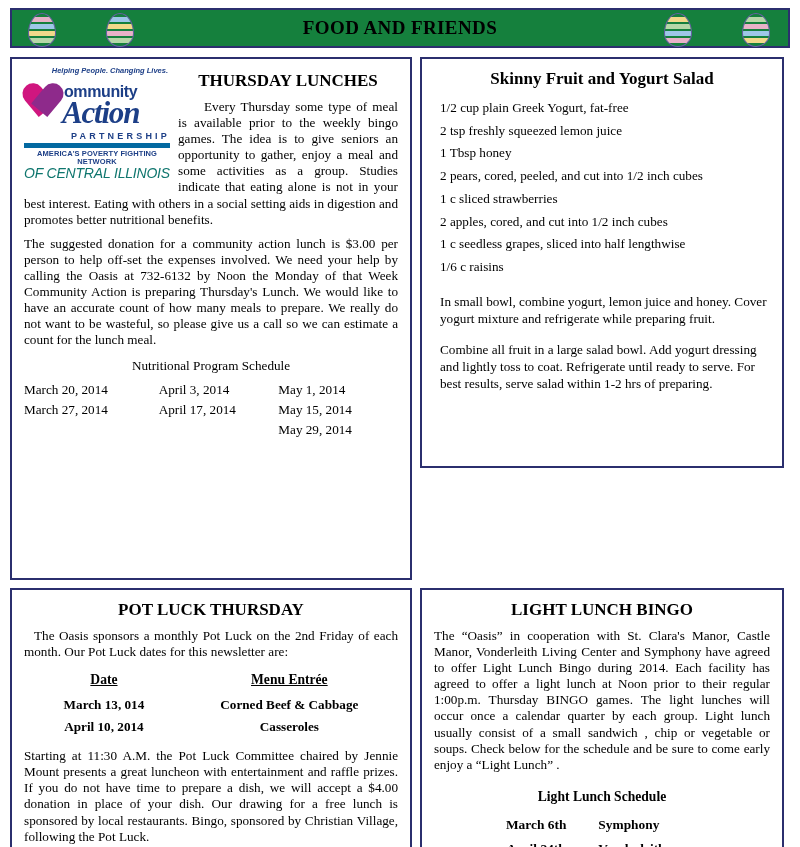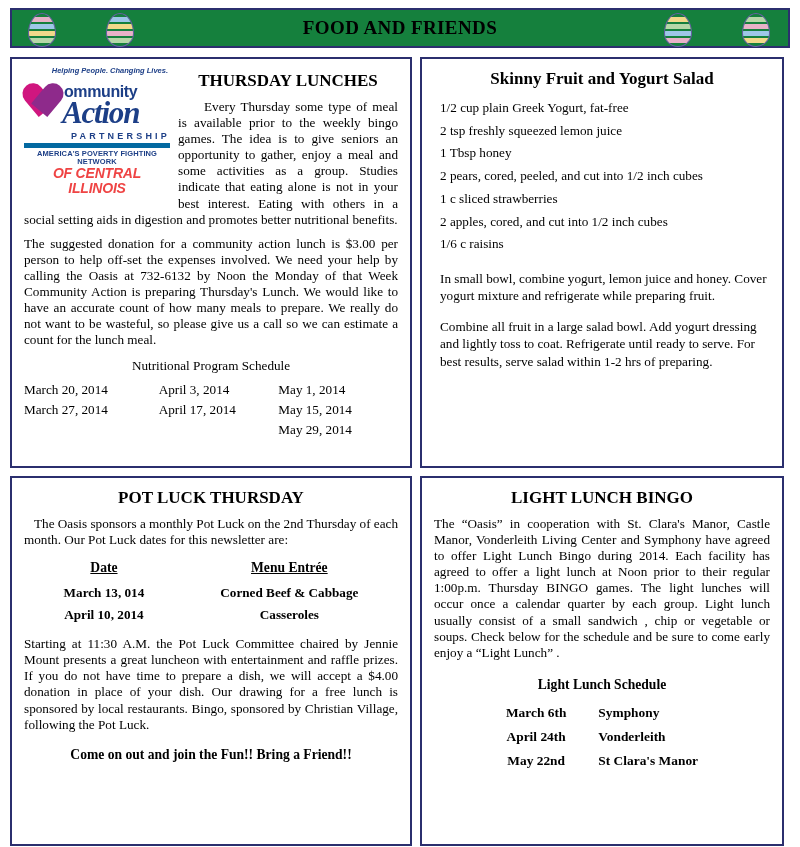--- a/index.html
+++ b/index.html
@@ -64,21 +64,21 @@
     display: flex;
     flex-wrap: wrap;
     gap: 8px;
   }
   .box {
     border: 2px solid #2b2f6e;
     box-sizing: border-box;
     background: #ffffff;
     padding: 8px 12px 10px 12px;
   }
-  .box.tl { width: 402px; height: 411px; }
+  .box.tl { width: 402px; height: 523px; }
   .box.tr { width: 364px; height: 411px; }
   .box.bl { width: 402px; height: 370px; }
   .box.br { width: 364px; height: 370px; }
 
   .box-title {
     text-align: center;
     font-size: 17px;
     font-weight: bold;
     font-family: "Liberation Serif", serif;
     margin: 2px 0 8px 0;
@@ -159,23 +159,23 @@
   }
   .logo-network {
     font-size: 7.5px;
     font-weight: bold;
     color: #1d3f87;
     letter-spacing: 0.1px;
     text-align: center;
   }
   .logo-ci {
     font-size: 14px;
-    font-weight: bold;
+    font-weight: normal;
     font-style: italic;
-    color: #ef4444;
+    color: #0f766e;
     letter-spacing: -0.2px;
   }
 
   
   .sched-title {
     text-align: center;
     font-size: 13.2px;
     margin: 10px 0 6px 0;
   }
   .sched {
@@ -332,29 +332,30 @@
 
     <div class="box tr">
       <div class="box-title">Skinny Fruit and Yogurt Salad</div>
       <ul class="recipe-list">
         <li>1/2 cup plain Greek Yogurt, fat-free</li>
         <li>2 tsp freshly squeezed lemon juice</li>
         <li>1 Tbsp honey</li>
         <li>2 pears, cored, peeled, and cut into 1/2 inch cubes</li>
         <li>1 c sliced strawberries</li>
         <li>2 apples, cored, and cut into 1/2 inch cubes</li>
+        <li>1 c seedless grapes, sliced into half lengthwise</li>
         <li>1/6 c raisins</li>
       </ul>
       <div class="recipe-para">In small bowl, combine yogurt, lemon juice and honey. Cover yogurt mixture and refrigerate while preparing fruit.</div>
       <div class="recipe-para">Combine all fruit in a large salad bowl.  Add yogurt dressing and lightly toss to coat.  Refrigerate until ready to serve. For best results, serve salad within 1-2 hrs of preparing.</div>
     </div>
 
     <div class="box bl">
       <div class="box-title">POT LUCK THURSDAY</div>
-      <p style="text-indent:10px;">The Oasis sponsors a monthly Pot Luck on the 2nd Thursday of each month.  Our Pot Luck dates for this newsletter are:</p>
+      <p style="text-indent:10px;">The Oasis sponsors a monthly Pot Luck on the 2nd Friday of each month.  Our Pot Luck dates for this newsletter are:</p>
 
       <table class="pot-table">
         <tbody>
             <tr>
           <th>Date</th>
           <th>Menu Entrée</th>
         </tr>
         <tr>
           <td>March 13, 014</td>
           <td>Corned Beef &amp; Cabbage</td>

